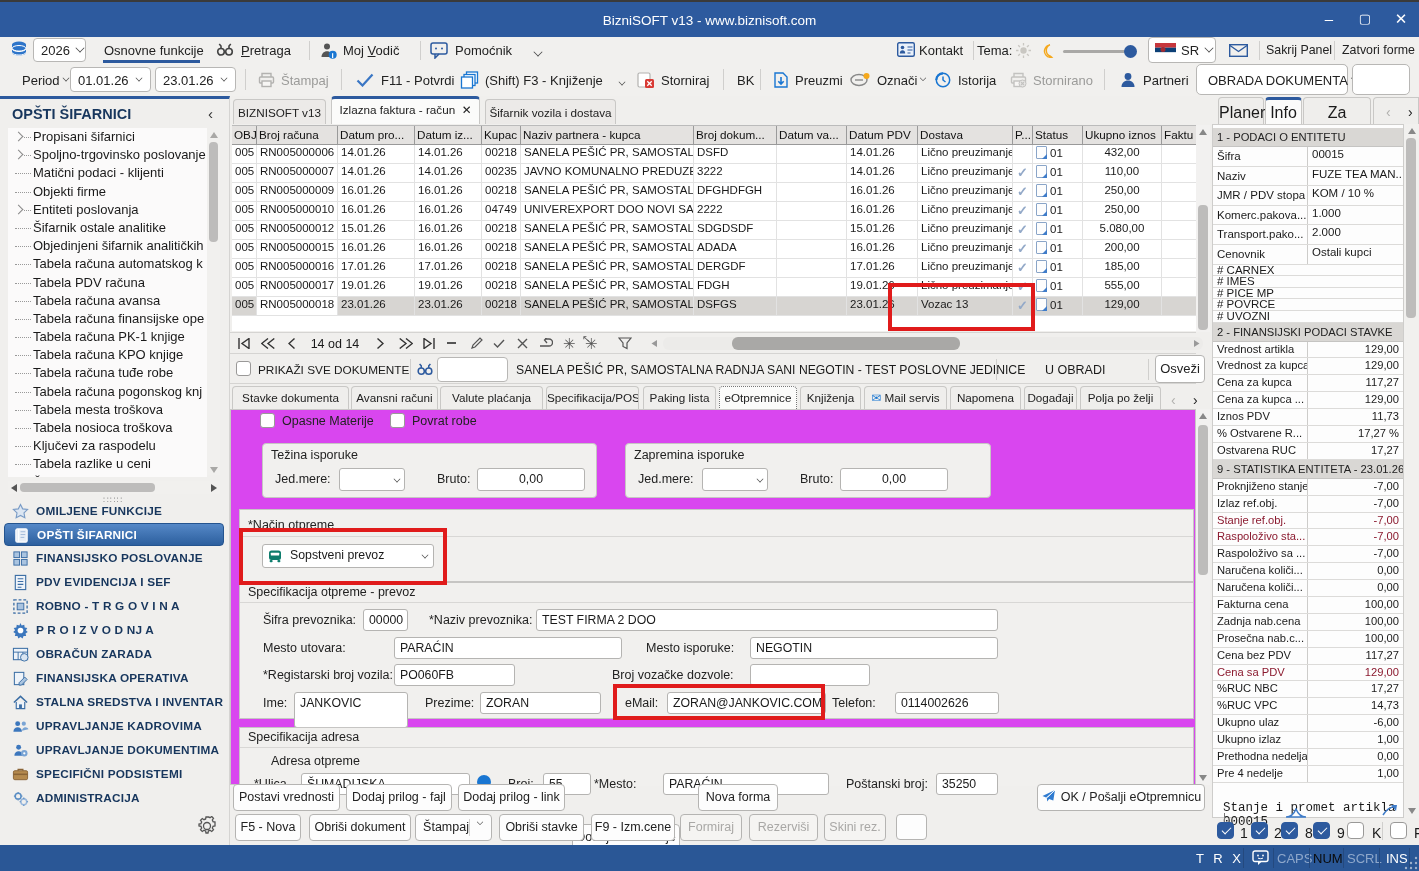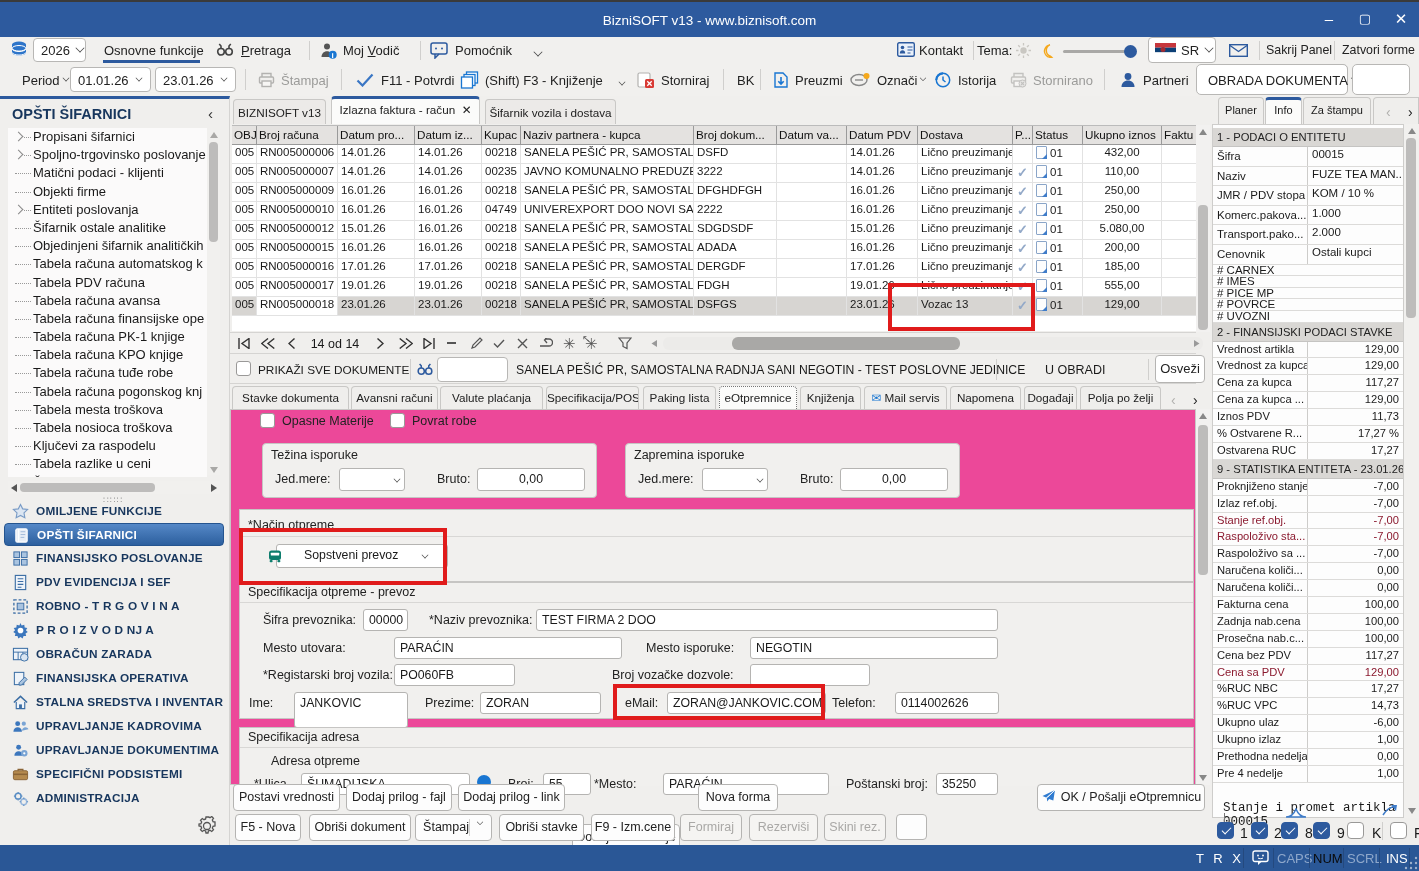--- a/index.html
+++ b/index.html
@@ -46,33 +46,33 @@
 .sbthumb { position:absolute; background:#bdbcbb; border-radius:4px; }
 
 #navrow { position:absolute; left:0; top:236px; width:966px; height:21px; background:#f0efed; border-top:1px solid #d5d4d2; }
 
 #filtrow { position:absolute; left:0; top:257px; width:966px; height:31px; background:#f0efed; border-top:1px solid #d5d4d2; border-bottom:1px solid #d5d4d2;}
 .cb { position:absolute; width:15px; height:15px; background:#fff; border:1px solid #9a9998; border-radius:3px; }
 
 .subtab { position:absolute; top:290px; height:24px; white-space:nowrap; overflow:hidden; font-size:11.7px; background:#efeeec; border:1px solid #c9c8c6; border-bottom:none; border-radius:4px 4px 0 0; text-align:center; padding-top:4px; color:#222; }
 .subtab.active { background:#fbfbfa; border:1px dotted #777; border-bottom:none; }
 
-#formarea { position:absolute; left:0; top:313px; width:966px; height:376px; background:#ec4899; border:1px solid #c9c8c6; }
+#formarea { position:absolute; left:0; top:313px; width:966px; height:376px; background:#d946ef; border:1px solid #c9c8c6; }
 .group { position:absolute; border:1px solid #c6c5c3; background:#f1f0ee; }
 .group.rnd { border-radius:4px; }
 .grouplab { position:absolute; left:8px; top:2px; font-size:12.5px; color:#222; white-space:nowrap;}
 .groupline { position:absolute; left:0; right:0; top:19px; border-top:1px solid #d8d7d5; }
 .field { position:absolute; background:#fff; border:1px solid #b5b4b2; border-radius:3px; font-size:12.3px; padding:3px 5px; white-space:nowrap; overflow:hidden;}
 .flabel { position:absolute; font-size:12.5px; color:#222; white-space:nowrap; }
 
 .btn { position:absolute; background:#fdfdfd; border:1px solid #b5b4b2; border-radius:4px; font-size:12.5px; text-align:center; color:#222; white-space:nowrap; }
 .btn.dis { color:#a9a8a6; background:#f5f4f2; }
 
 #rightpanel { left:1210px; top:96px; width:209px; height:749px; background:#f0efed; }
-.rtab { position:absolute; top:1px; height:27px; background:#efeeec; border:1px solid #c9c8c6; border-bottom:none; border-radius:4px 4px 0 0; font-size:11px; text-align:center; padding-top:6px; }
+.rtab { position:absolute; top:1px; height:27px; background:#efeeec; border:1px solid #c9c8c6; border-bottom:none; border-radius:4px 4px 0 0; font-size:16px; text-align:center; padding-top:6px; }
 .rtab.active { background:#fbfbfa; border-top:3px solid #2d5a9e; padding-top:4px; }
 #infotbl { position:absolute; left:2px; top:28px; width:192px; height:694px; background:#fdfdfd; border:1px solid #cecdcb; }
 .isec { height:19px; background:#d9d7d4; font-size:11.2px; padding:3px 4px 0; border-bottom:1px solid #c5c4c2; white-space:nowrap; overflow:hidden; color:#222;}
 .irow { display:flex; height:16.9px; border-bottom:1px solid #dcdbd9; font-size:11.2px; white-space:nowrap; }
 .irow1 { display:flex; height:19.6px; border-bottom:1px solid #dcdbd9; font-size:11.5px; white-space:nowrap; }
 .irowh { display:flex; height:11.6px; border-bottom:1px solid #dcdbd9; font-size:11.5px; line-height:10.5px; white-space:nowrap; }
 .irow1 .l { padding:3px 4px 0; }
 .irowh .l { padding:0 4px; }
 .irow1 .vl { padding:3px 4px 0; }
 .irow .l, .irow1 .l, .irowh .l { width:95px; border-right:1px solid #cdccca; overflow:hidden; }
@@ -633,33 +633,33 @@
     <div class="flabel" style="left:181px;top:4px;">Povrat robe</div>
 
     <div class="group rnd" style="left:31px;top:33px;width:335px;height:55px;">
       <div class="grouplab" style="top:4px;">Težina isporuke</div>
       <div class="flabel" style="left:12px;top:28px;">Jed.mere:</div>
       <div class="field" style="left:76px;top:24px;width:66px;height:23px;"></div>
       <div class="chev" style="position:absolute;left:124px;top:31px;transform:rotate(45deg) scale(0.6);"></div>
       <div class="flabel" style="left:174px;top:28px;">Bruto:</div>
       <div class="field num" style="left:214px;top:24px;width:108px;height:23px;">0,00</div>
     </div>
-    <div class="group rnd" style="left:394px;top:33px;width:335px;height:55px;">
+    <div class="group rnd" style="left:394px;top:33px;width:366px;height:55px;">
       <div class="grouplab" style="top:4px;">Zapremina isporuke</div>
       <div class="flabel" style="left:12px;top:28px;">Jed.mere:</div>
       <div class="field" style="left:76px;top:24px;width:66px;height:23px;"></div>
       <div class="chev" style="position:absolute;left:124px;top:31px;transform:rotate(45deg) scale(0.6);"></div>
       <div class="flabel" style="left:174px;top:28px;">Bruto:</div>
       <div class="field num" style="left:214px;top:24px;width:108px;height:23px;">0,00</div>
     </div>
 
     <div class="group" style="left:8px;top:99px;width:955px;height:73px;">
       <div class="grouplab" style="top:8px;">*Način otpreme</div>
           <div class="groupline" style="top:26px;"></div>
-      <div class="field" style="left:36px;top:34px;width:172px;height:24px;padding-left:27px;">Sopstveni prevoz</div>
+      <div class="field" style="left:22px;top:34px;width:172px;height:24px;padding-left:27px;">Sopstveni prevoz</div>
       <svg class="abs" style="left:27px;top:39px;" width="16" height="14" viewBox="0 0 16 14">
             <rect x="2" y="1.5" width="12" height="9.5" rx="2.5" fill="#0e7d6d"></rect>
             <rect x="3.8" y="3.8" width="8.4" height="2.6" rx="0.5" fill="#fff"></rect>
             <rect x="2.6" y="11" width="3" height="2.2" rx="1" fill="#0e7d6d"></rect>
             <rect x="10.4" y="11" width="3" height="2.2" rx="1" fill="#0e7d6d"></rect>
           </svg>
       <div class="chev" style="position:absolute;left:175px;top:41px;transform:rotate(45deg) scale(0.6);"></div>
     </div>
 
     <div class="group" style="left:8px;top:172px;width:955px;height:137px;">
@@ -670,21 +670,21 @@
       <div class="flabel" style="left:189px;top:30px;">*Naziv prevoznika:</div>
       <div class="field" style="left:296px;top:26px;width:462px;height:22px;">TEST FIRMA 2 DOO</div>
       <div class="flabel" style="left:23px;top:58px;">Mesto utovara:</div>
       <div class="field" style="left:154px;top:54px;width:228px;height:22px;">PARAĆIN</div>
       <div class="flabel" style="left:406px;top:58px;">Mesto isporuke:</div>
       <div class="field" style="left:510px;top:54px;width:248px;height:22px;">NEGOTIN</div>
       <div class="flabel" style="left:23px;top:85px;">*Registarski broj vozila:</div>
       <div class="field" style="left:154px;top:81px;width:121px;height:22px;">PO060FB</div>
       <div class="flabel" style="left:372px;top:85px;">Broj vozačke dozvole:</div>
       <div class="field" style="left:510px;top:81px;width:120px;height:22px;"></div>
-      <div class="flabel" style="left:9px;top:113px;">Ime:</div>
+      <div class="flabel" style="left:23px;top:113px;">Ime:</div>
       <div class="field" style="left:54px;top:109px;width:114px;height:36px;">JANKOVIC</div>
       <div class="flabel" style="left:185px;top:113px;">Prezime:</div>
       <div class="field" style="left:240px;top:109px;width:121px;height:22px;">ZORAN</div>
       <div class="flabel" style="left:385px;top:113px;">eMail:</div>
       <div class="field" style="left:427px;top:109px;width:159px;height:22px;">ZORAN@JANKOVIC.COM</div>
       <div class="flabel" style="left:592px;top:113px;">Telefon:</div>
       <div class="field" style="left:655px;top:109px;width:104px;height:22px;">0114002626</div>
     </div>
 
     <div class="group" style="left:8px;top:317px;width:955px;height:59px;border-bottom:none;">

